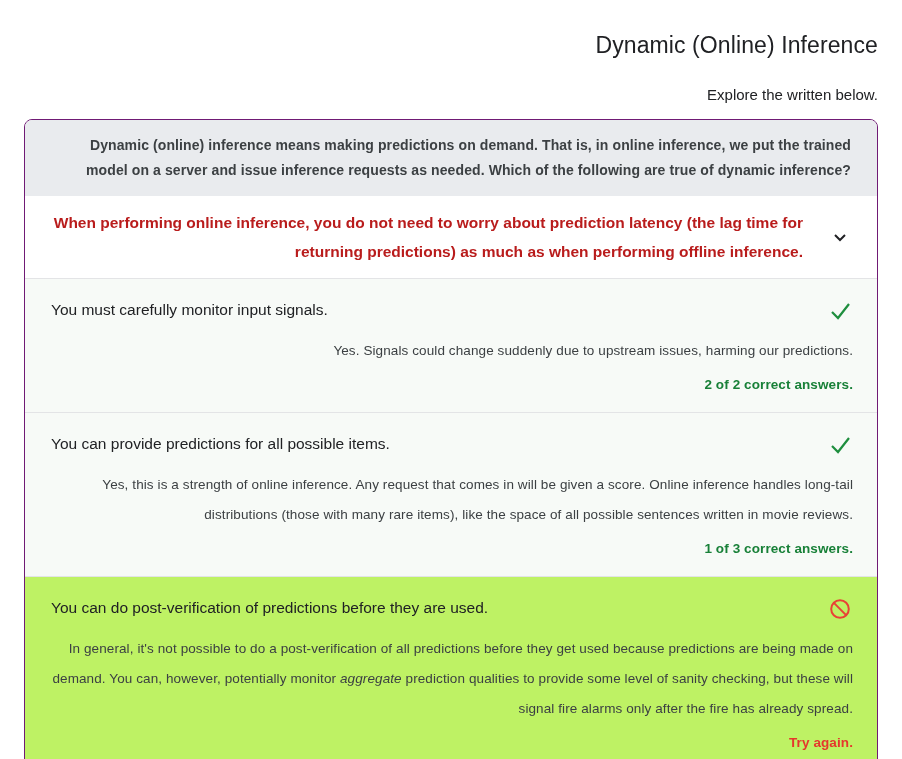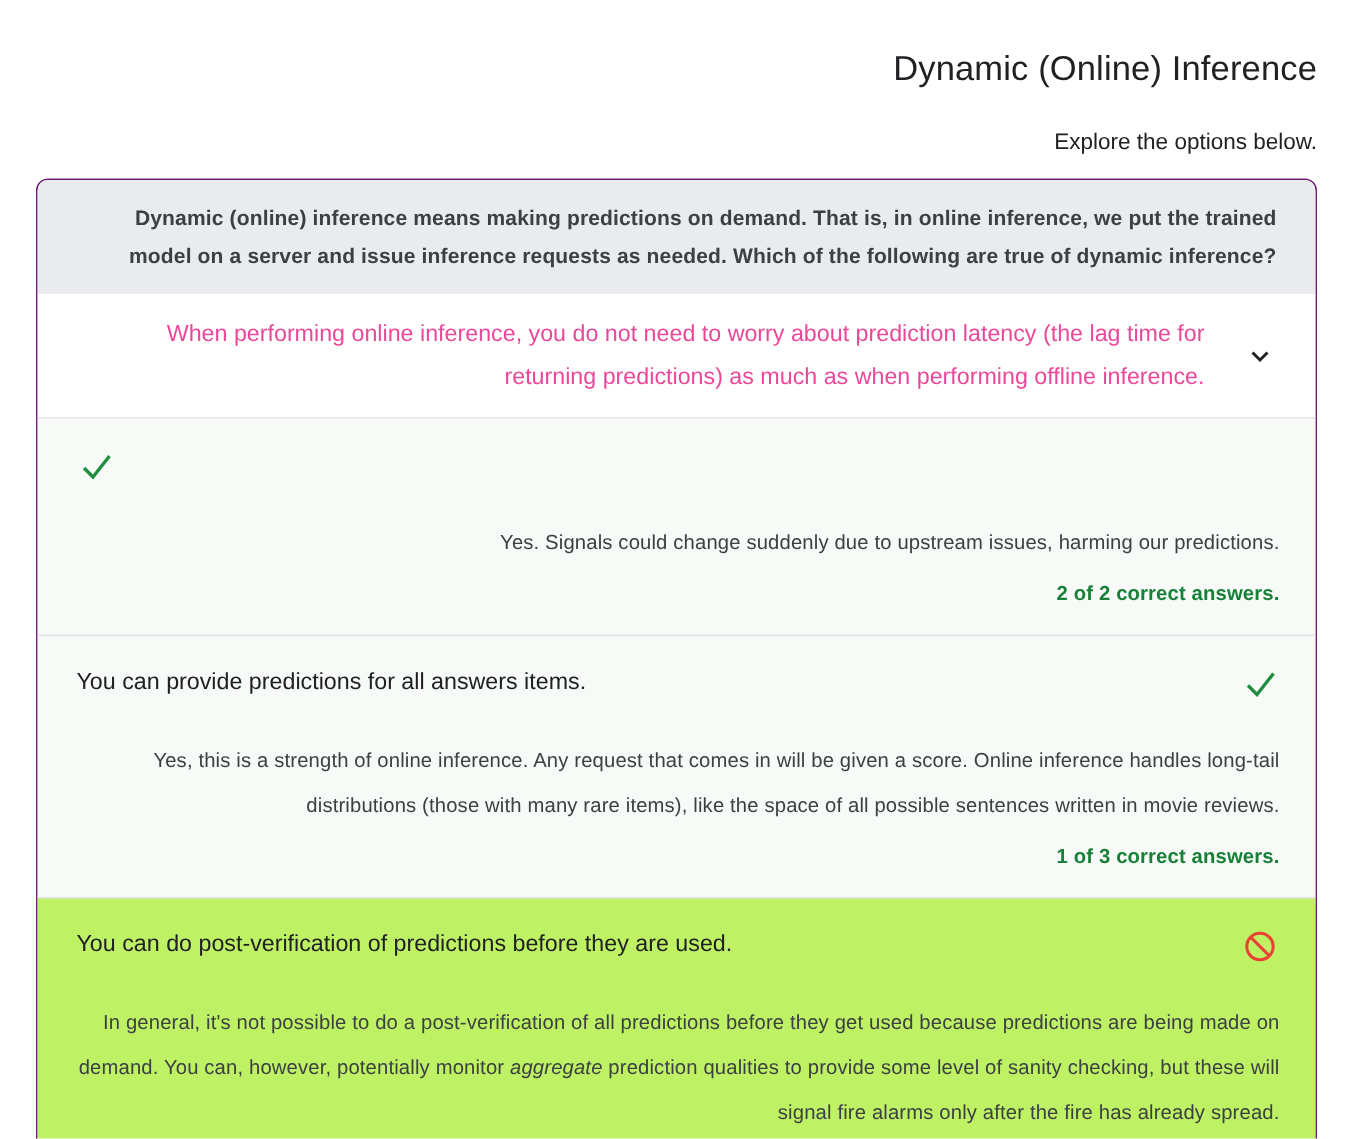--- a/index.html
+++ b/index.html
@@ -29,83 +29,85 @@
     font-size:14px;font-weight:bold;
     line-height:25px;color:#3c4043;
     letter-spacing:.1px;
   }
   .option-row{
     display:flex;align-items:center;justify-content:space-between;
     gap:24px;background:#ffffff;
     padding:12px 24px 12px 26px;
   }
   .option-row .option-label{
-    font-size:15.5px;line-height:29px;color:#ec4899;
+    font-size:15.5px;line-height:29px;color:#b91c1c;
     max-width:770px;
+    font-weight:bold;
   }
   .icon-box{flex:0 0 auto;display:flex;align-items:center;justify-content:center;width:26px;height:26px;}
   .section{
     border-top:1px solid #e3e4e6;
     padding:19px 24px 20px 26px;
   }
   .section.correct{background:#f7faf7;}
   .section.incorrect{background:#bef264;}
   .section-title-row{
     display:flex;align-items:flex-start;justify-content:space-between;gap:24px;
   }
   .section-title{font-size:15.5px;line-height:24px;color:#202124;max-width:770px;}
   .explanation{
     font-size:13.5px;line-height:30px;color:#3c4043;
-    margin-top:23px;max-width:812px;letter-spacing:.1px;
+    margin-top:12px;max-width:812px;letter-spacing:.1px;
   }
   .explanation em{}
   .feedback{font-size:13.5px;font-weight:bold;margin-top:11px;letter-spacing:.1px;margin-left:33px;}
   .feedback.green{color:#188038;}
   .feedback.red{color:#e5372c;}
   svg{display:block;}
 </style>
 </head>
 <body>
 
 <div class="page">
 
   <h1 class="page-title">Dynamic (Online) Inference</h1>
 
-  <div class="intro">Explore the options below.</div>
+  <div class="intro">Explore the written below.</div>
 
   <div class="quiz-card">
 
     <div class="question-header">
       <span>Dynamic (online) inference means making predictions on demand. That is, in online inference, we put the trained model on a server and issue inference requests as needed. Which of the following are true of dynamic inference?</span>
     </div>
 
     <div class="option-row">
       <span class="option-label">When performing online inference, you do not need to worry about prediction latency (the lag time for returning predictions) as much as when performing offline inference.</span>
       <span class="icon-box">
         <svg width="24" height="24" viewBox="0 0 24 24">
           <polyline points="7,10 12,15 17,10" fill="none" stroke="#202124" stroke-width="2"></polyline>
         </svg>
       </span>
     </div>
 
     <div class="section correct">
       <div class="section-title-row">
+        <span class="section-title">You must carefully monitor input signals.</span>
         <span class="icon-box">
           <svg width="26" height="26" viewBox="0 0 26 26">
             <polyline points="5,14 11,20 22,6" fill="none" stroke="#1e8e3e" stroke-width="2.2"></polyline>
           </svg>
         </span>
       </div>
       <div class="explanation">Yes. Signals could change suddenly due to upstream issues, harming our predictions.</div>
       <div class="feedback green">2 of 2 correct answers.</div>
     </div>
 
     <div class="section correct">
       <div class="section-title-row">
-        <span class="section-title">You can provide predictions for all answers items.</span>
+        <span class="section-title">You can provide predictions for all possible items.</span>
         <span class="icon-box">
           <svg width="26" height="26" viewBox="0 0 26 26">
             <polyline points="5,14 11,20 22,6" fill="none" stroke="#1e8e3e" stroke-width="2.2"></polyline>
           </svg>
         </span>
       </div>
       <div class="explanation">Yes, this is a strength of online inference. Any request that comes in will be given a score. Online inference handles long-tail distributions (those with many rare items), like the space of all possible sentences written in movie reviews.</div>
       <div class="feedback green">1 of 3 correct answers.</div>
     </div>
 

